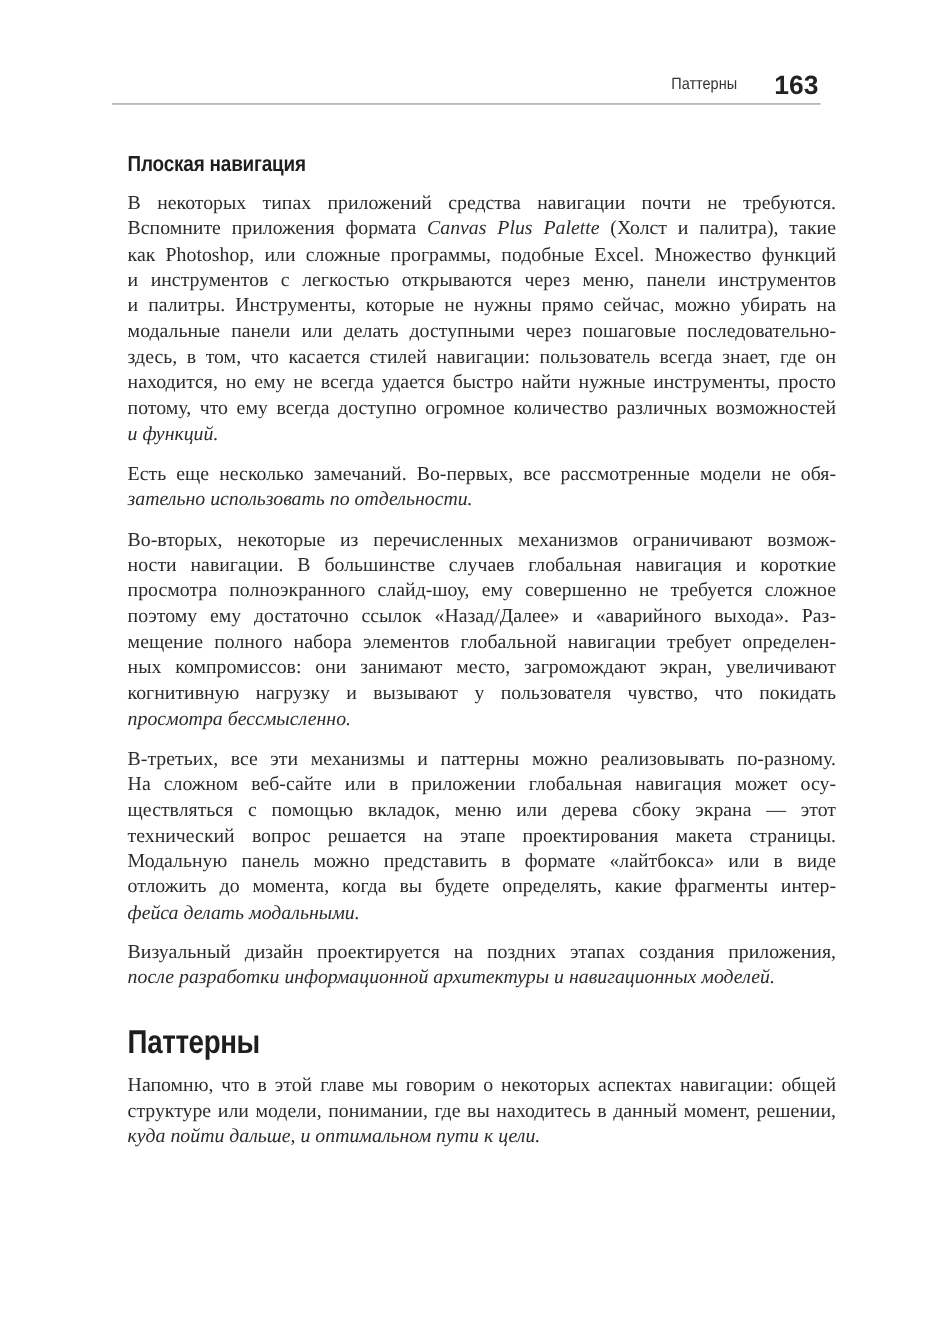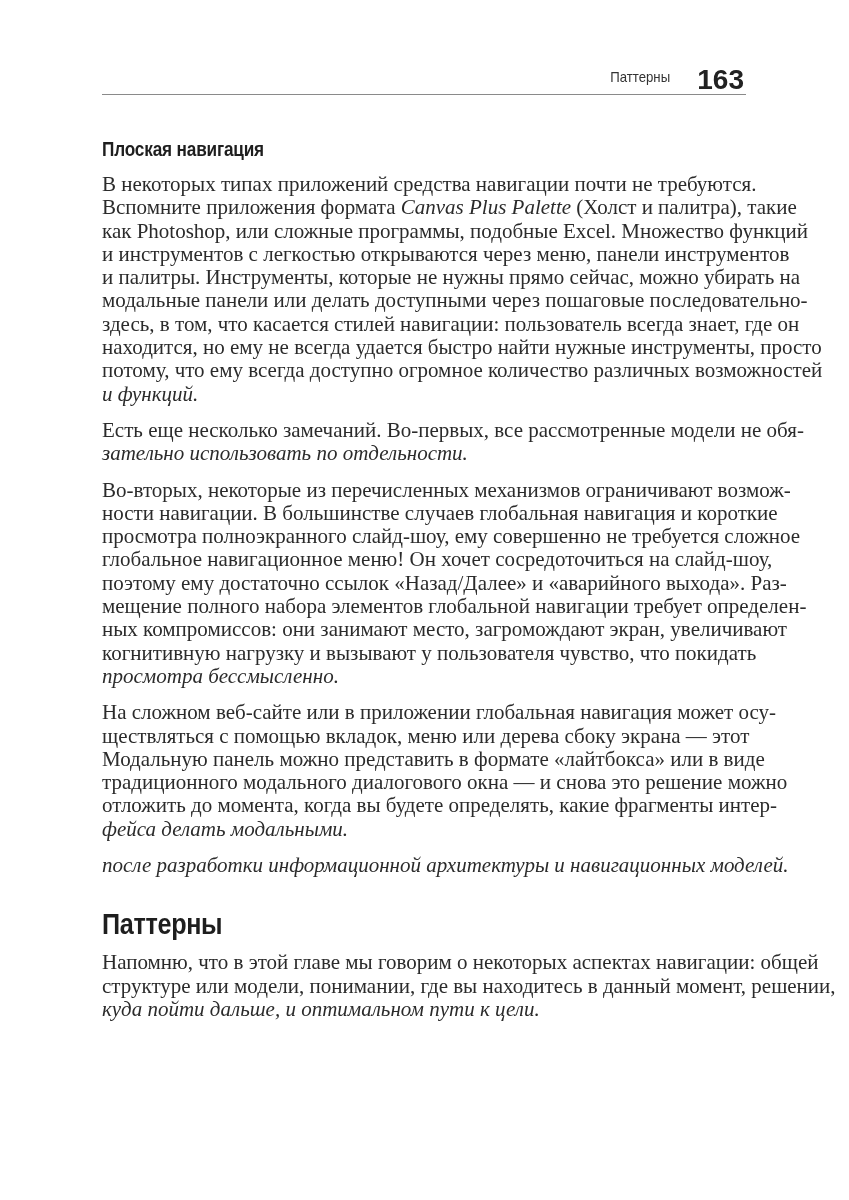--- a/index.html
+++ b/index.html
@@ -8,36 +8,36 @@
       position: absolute; left: 102px; top: 62px; width: 644px; height: 32px;
       border-bottom: 1.5px solid #8a8a8a;
     }
     .rh-title {
       position: absolute; right: 76px; top: 6px;
       font-family: "Liberation Sans", sans-serif; font-size: 15px; color: #333;
       transform: scaleX(0.88); transform-origin: right center;
     }
     .rh-page {
       position: absolute; right: 2px; top: 2px;
-      font-family: "Liberation Sans", sans-serif; font-weight: bold; font-size: 28px; color: #222;
+      font-family: "Liberation Sans", sans-serif; font-weight: bold; font-size: 24px; color: #222;
     }
-    .content { position: absolute; left: 102px; top: 138px; width: 644px; }
+    .content { position: absolute; left: 116px; top: 138px; width: 644px; }
     h2.section {
       margin: 0 0 12px 0; font-family: "Liberation Sans", sans-serif; font-weight: bold;
       font-size: 20px; color: #1e1e1e; transform: scaleX(0.86); transform-origin: left center;
       letter-spacing: -0.2px;
     }
     h1.chapter {
       margin: 30px 0 10px 0; font-family: "Liberation Sans", sans-serif; font-weight: bold;
       font-size: 30px; color: #1e1e1e; transform: scaleX(0.84); transform-origin: left center;
       letter-spacing: -0.4px;
     }
     .para { margin: 0 0 13px 0; }
     .line {
-      display: block; font-family: "Liberation Serif", serif; font-size: 21px;
+      display: block; font-family: "Liberation Serif", serif; font-size: 18px;
       line-height: 23.3px; height: 23.3px; white-space: nowrap;
       text-align: justify; text-align-last: justify; color: #2b2b2b;
     }
     .line.last { text-align-last: left; font-style: italic; }
     em { }
   </style>
 </head>
 <body>
 
 <div class="running-head">
@@ -61,36 +61,37 @@
         <span class="line last">и функций.</span>
       </div>
       <div class="para">
         <span class="line">Есть еще несколько замечаний. Во-первых, все рассмотренные модели не обя-</span>
         <span class="line last">зательно использовать по отдельности.</span>
       </div>
       <div class="para">
         <span class="line">Во-вторых, некоторые из перечисленных механизмов ограничивают возмож-</span>
         <span class="line">ности навигации. В большинстве случаев глобальная навигация и короткие</span>
         <span class="line">просмотра полноэкранного слайд-шоу, ему совершенно не требуется сложное</span>
-        <span class="line">глобальное навигационное меню! Он хочет сосредоточиться на слайд-шоу,</span>
         <span class="line">поэтому ему достаточно ссылок «Назад/Далее» и «аварийного выхода». Раз-</span>
         <span class="line">мещение полного набора элементов глобальной навигации требует определен-</span>
         <span class="line">ных компромиссов: они занимают место, загромождают экран, увеличивают</span>
         <span class="line">когнитивную нагрузку и вызывают у пользователя чувство, что покидать</span>
         <span class="line last">просмотра бессмысленно.</span>
       </div>
       <div class="para">
+        <span class="line">В-третьих, все эти механизмы и паттерны можно реализовывать по-разному.</span>
         <span class="line">На сложном веб-сайте или в приложении глобальная навигация может осу-</span>
         <span class="line">ществляться с помощью вкладок, меню или дерева сбоку экрана — этот</span>
+        <span class="line">технический вопрос решается на этапе проектирования макета страницы.</span>
         <span class="line">Модальную панель можно представить в формате «лайтбокса» или в виде</span>
-        <span class="line">традиционного модального диалогового окна — и снова это решение можно</span>
         <span class="line">отложить до момента, когда вы будете определять, какие фрагменты интер-</span>
         <span class="line last">фейса делать модальными.</span>
       </div>
       <div class="para">
+        <span class="line">Визуальный дизайн проектируется на поздних этапах создания приложения,</span>
         <span class="line last">после разработки информационной архитектуры и навигационных моделей.</span>
       </div>
     </div>
   <h1 class="chapter">Паттерны</h1>
   <div id="chapter-paras">
       <div class="para">
         <span class="line">Напомню, что в этой главе мы говорим о некоторых аспектах навигации: общей</span>
         <span class="line">структуре или модели, понимании, где вы находитесь в данный момент, решении,</span>
         <span class="line last">куда пойти дальше, и оптимальном пути к цели.</span>
       </div>

